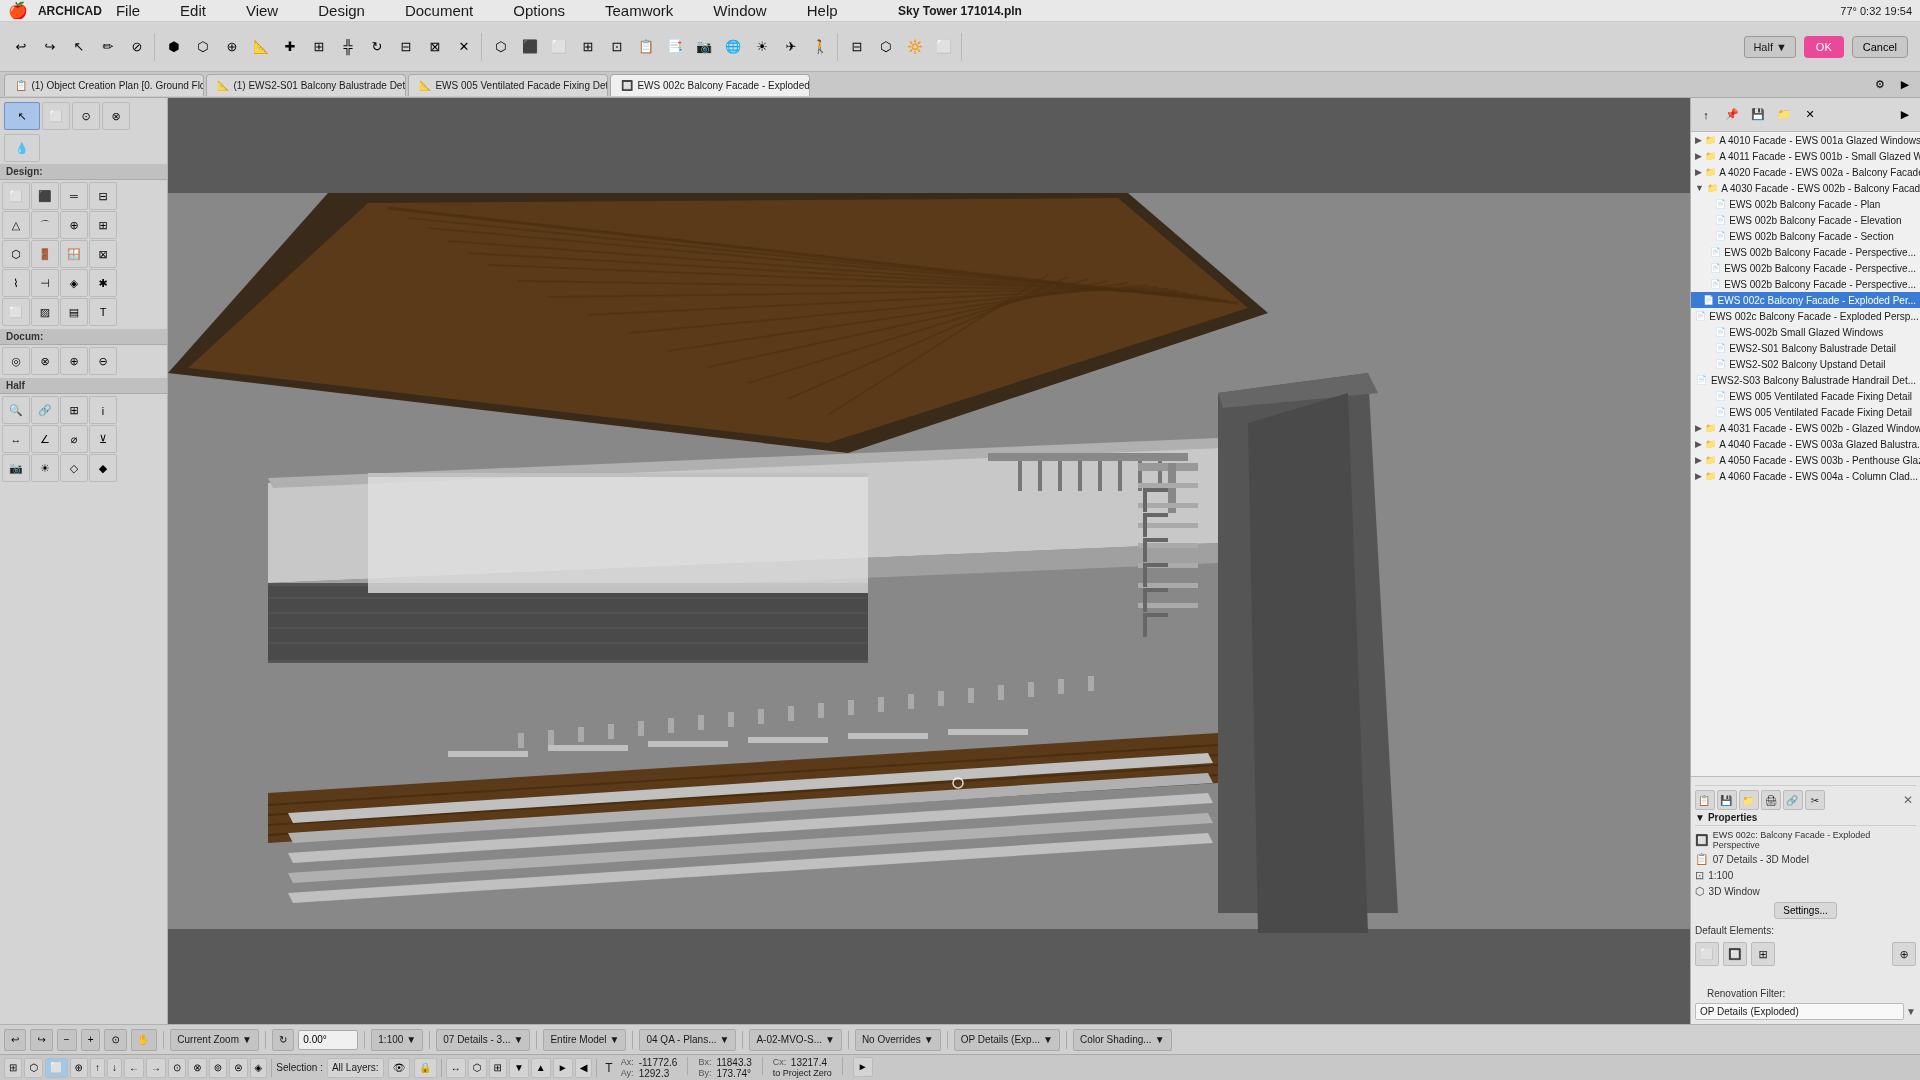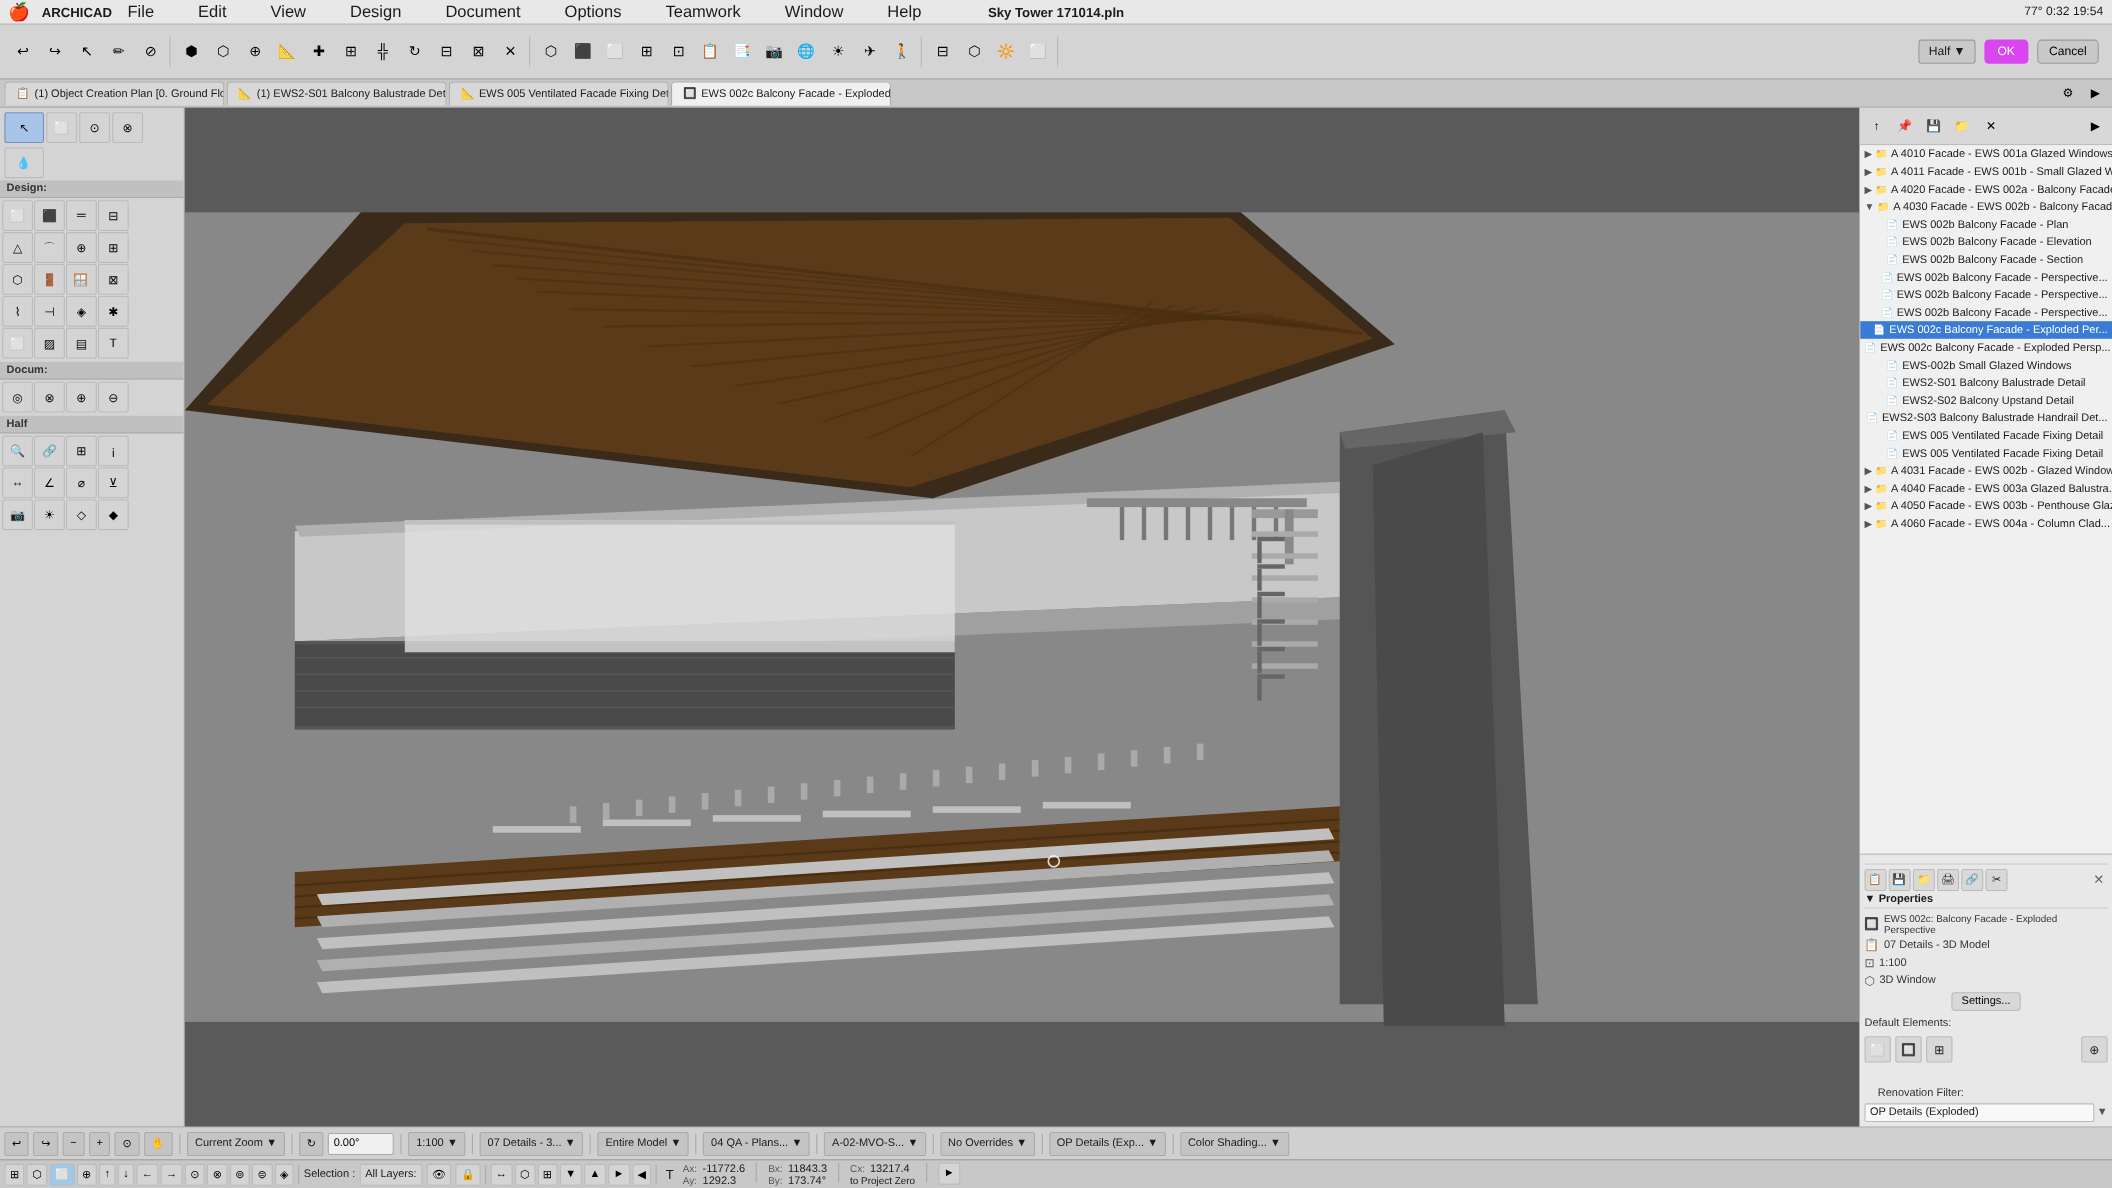--- a/index.html
+++ b/index.html
@@ -25,21 +25,21 @@
     .toolbar-group { display: flex; align-items: center; gap: 1px; padding: 0 3px; border-right: 1px solid #b8b8b8; }
     .toolbar-btn {
       width: 28px; height: 28px; background: transparent; border: none; cursor: pointer;
       display: flex; align-items: center; justify-content: center; border-radius: 3px; font-size: 13px;
     }
     .half-btn {
       background: #c8c8c8; border: 1px solid #999; border-radius: 3px;
       padding: 2px 8px; font-size: 11px; cursor: pointer; display: flex; align-items: center; gap: 3px;
     }
     .ok-btn {
-      background: #d946ef; color: white; border: none; border-radius: 4px;
+      background: #ec4899; color: white; border: none; border-radius: 4px;
       padding: 4px 12px; font-size: 11px; cursor: pointer; margin-left: 4px;
     }
     .cancel-btn {
       background: #c8c8c8; border: 1px solid #999; border-radius: 4px;
       padding: 4px 10px; font-size: 11px; cursor: pointer; margin-left: 4px;
     }
 
     
     #tabbar {
       width: 100%; height: 26px; background: #c8c8c8;

